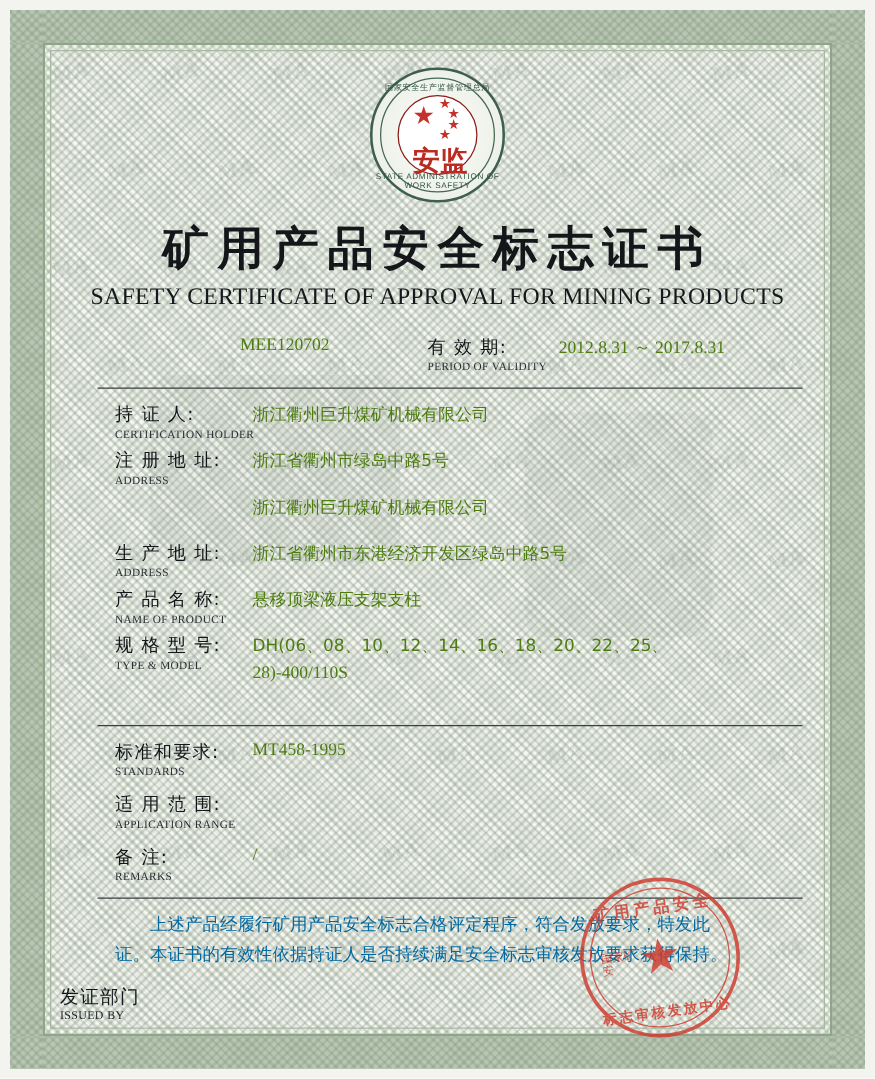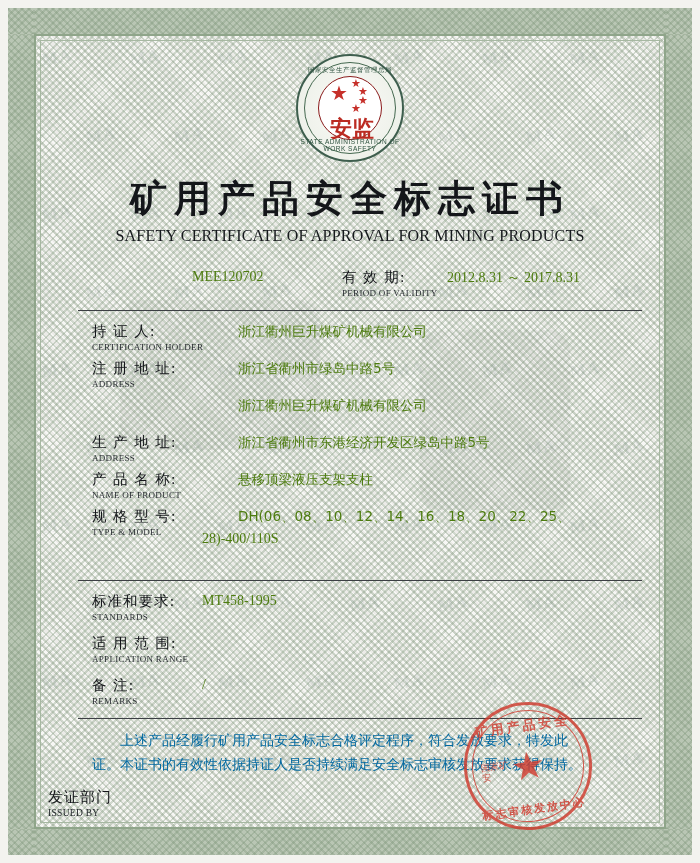--- a/index.html
+++ b/index.html
@@ -155,21 +155,21 @@
     font-size: 37px;
     font-weight: bold;
     letter-spacing: 7px;
     color: #14161a;
     font-family: "DejaVu Sans", sans-serif;
   }
   .title-en {
     position: absolute;
     left: 0; right: 0; top: 181px;
     text-align: center;
-    font-size: 16px;
+    font-size: 19px;
     letter-spacing: 0.2px;
     color: #15181c;
     font-family: "Liberation Serif", serif;
   }
 
   
   .row-approval {
     position: absolute;
     left: 44px; right: 20px; top: 222px;
     height: 34px;
@@ -196,21 +196,20 @@
   }
   .val {
     font-size: 14px;
     color: #4d7c0f;
     font-family: "Liberation Serif", serif;
     white-space: nowrap;
   }
   .val-cn {
     font-family: "DejaVu Sans", sans-serif;
     font-size: 13.5px;
-    margin-left: 36px;
   }
 
   .ap-no { position: absolute; left: 0; top: 0; }
   .ap-no-val { position: absolute; left: 100px; top: 1px; }
   .ap-valid { position: absolute; left: 250px; top: 0; }
   .ap-valid-val { position: absolute; left: 355px; top: 1px; }
 
   
   .rule {
     position: absolute;

